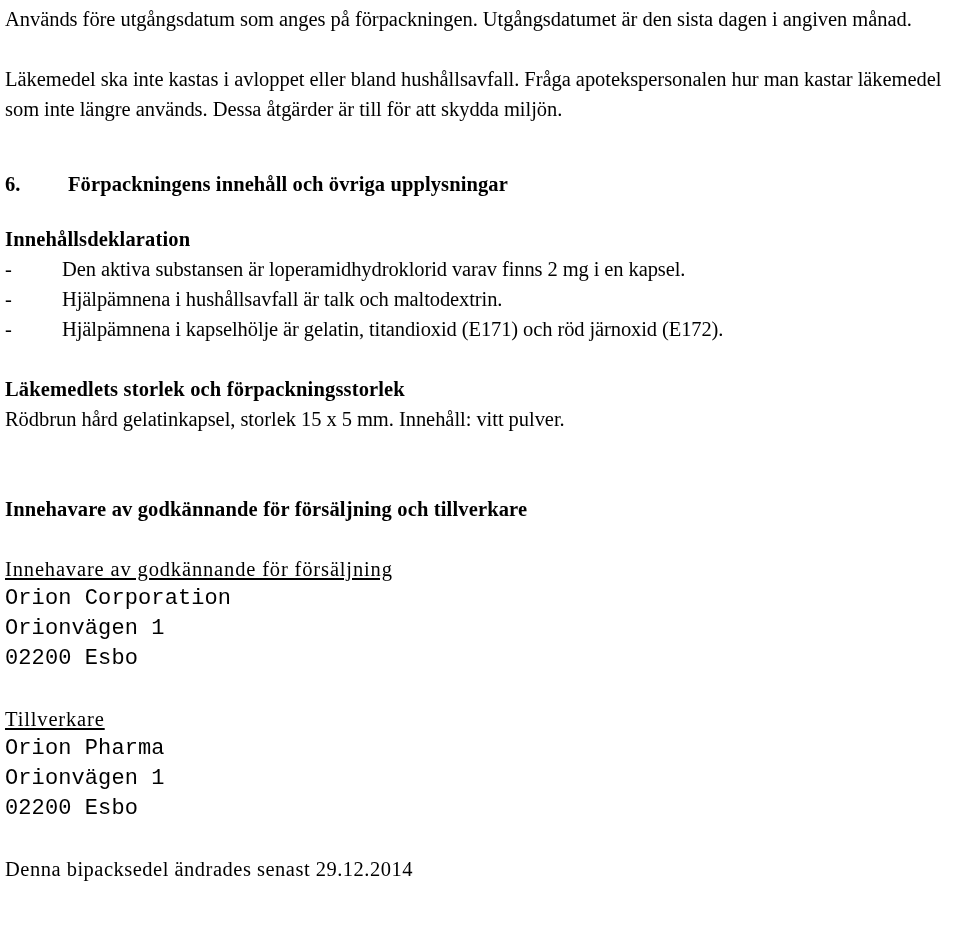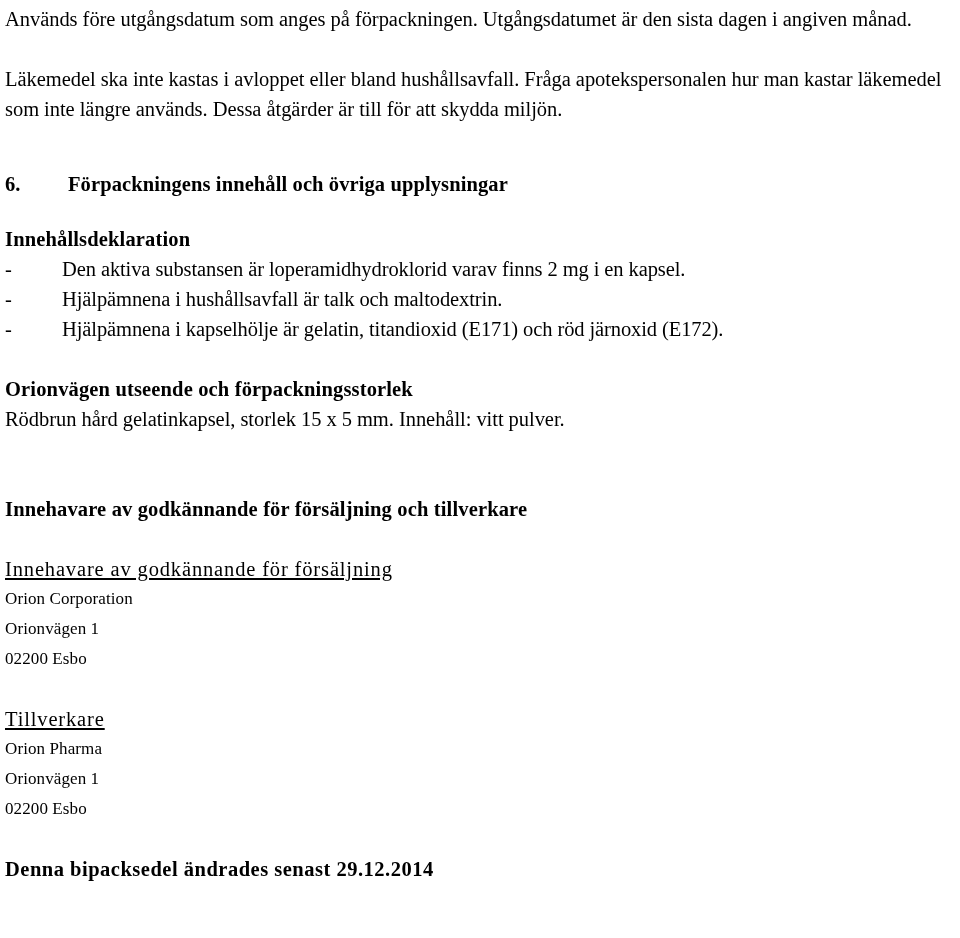--- a/index.html
+++ b/index.html
@@ -94,28 +94,29 @@
   .bullet-row .dash {
     width: 57px;
     flex: 0 0 57px;
   }
   .bullet-row .btext {
     flex: 1 1 auto;
   }
 
   
   .addr-line {
-    font-size: 17px;
+    font-size: 22px;
     line-height: 30px;
     letter-spacing: 0.1px;
+    font-family: Liberation Mono, monospace;
   }
 
   
   .footer-line {
-    font-weight: bold;
+    font-weight: normal;
     font-size: 20.5px;
     line-height: 30px;
     letter-spacing: 0.5px;
   }
 </style>
 </head>
 <body>
 
 <div class="page">
   <div class="content">
@@ -148,21 +149,21 @@
         <span class="btext">Hjälpämnena i hushållsavfall är talk och maltodextrin.</span>
       </li>
       <li class="bullet-row">
         <span class="dash">-</span>
         <span class="btext">Hjälpämnena i kapselhölje är gelatin, titandioxid (E171) och röd järnoxid (E172).</span>
       </li>
     </ul>
 
     <div class="spacer-30"></div>
 
-    <div class="bold-head">Orionvägen utseende och förpackningsstorlek</div>
+    <div class="bold-head">Läkemedlets storlek och förpackningsstorlek</div>
     <div class="para">Rödbrun hård gelatinkapsel, storlek 15 x 5 mm. Innehåll: vitt pulver.</div>
 
     <div class="spacer-30"></div>
 
 
     <div class="spacer-30"></div>
 
     <div class="bold-head">Innehavare av godkännande för försäljning och tillverkare</div>
 
     <div class="spacer-30"></div>

